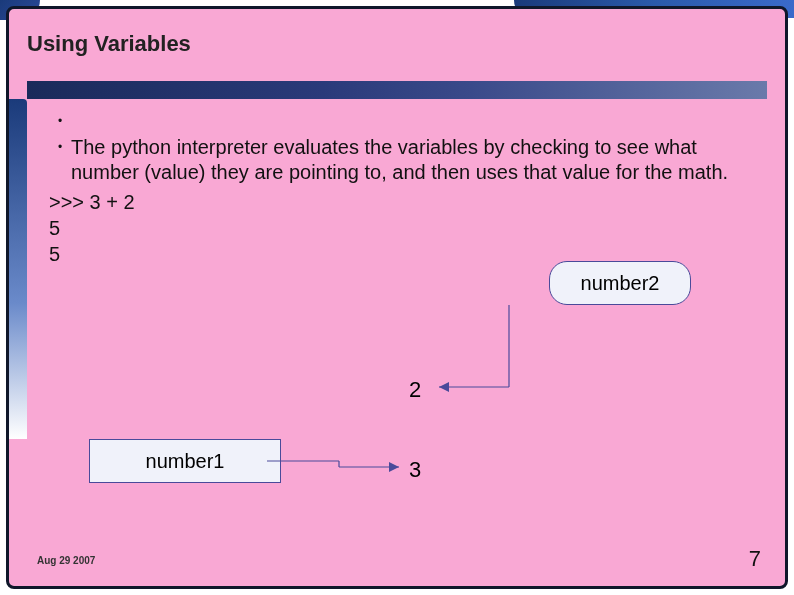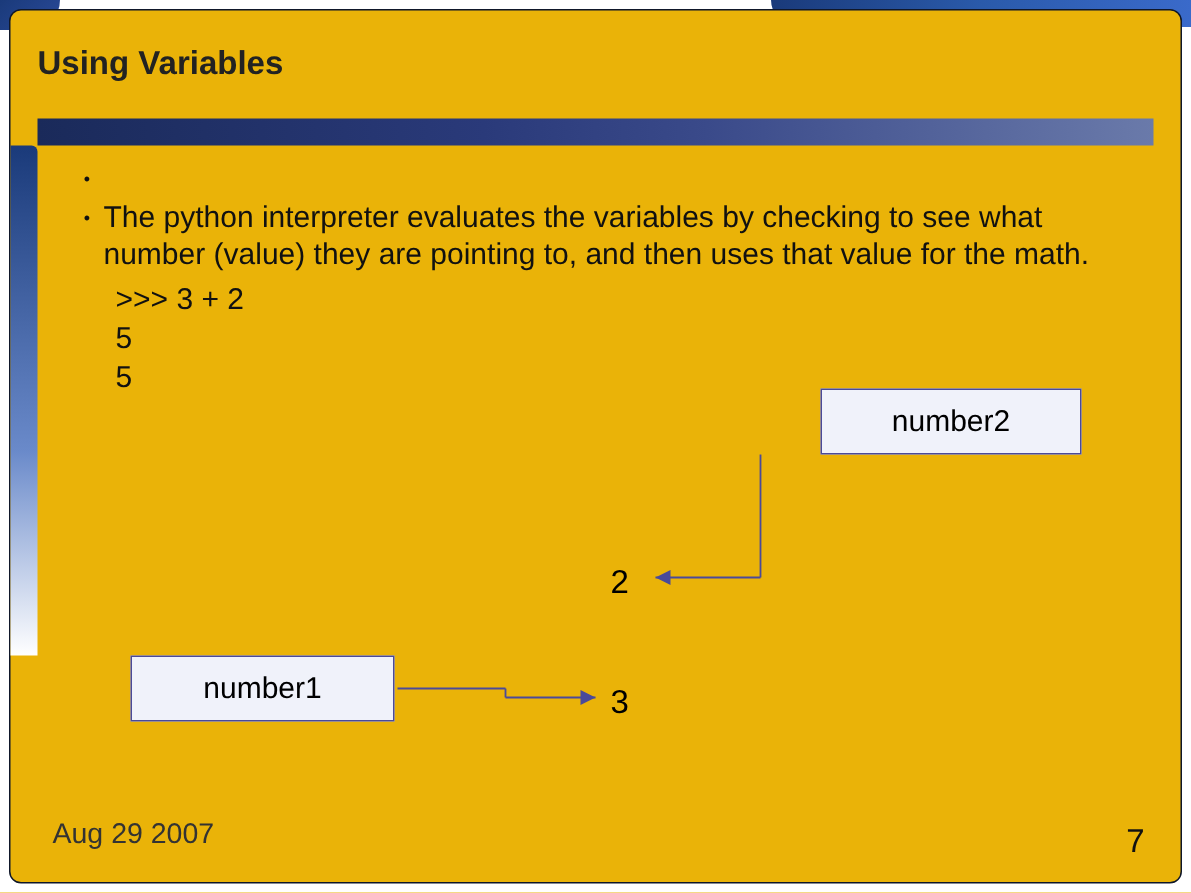--- a/index.html
+++ b/index.html
@@ -21,23 +21,23 @@
   .top-bar {
     position: absolute;
     top: 0; right: 0;
     width: 280px; height: 18px;
     background: linear-gradient(90deg, #1a3a7a 0%, #2a5aaa 50%, #3a6aca 100%);
     border-bottom-left-radius: 18px;
   }
   .slide-area {
     position: absolute;
     top: 6px; left: 6px; right: 6px; bottom: 6px;
-    border: 1px solid #0f172a;
+    border: 3px solid #0f172a;
     border-radius: 8px;
-    background: #eab308;
+    background: #f9a8d4;
   }
   .title {
     position: absolute;
     top: 22px; left: 18px;
     font-size: 22px;
     font-weight: bold;
     color: #222;
   }
   .blue-band {
     position: absolute;
@@ -66,42 +66,42 @@
   .bullet .dot {
     width: 22px;
     flex-shrink: 0;
     font-size: 12px;
     line-height: 24px;
     text-align: center;
   }
   .codeblock {
     margin-top: 4px;
     font-size: 20px;
-    margin-left: 30px;
   }
   .codeblock div { line-height: 1.3; }
   .box {
     position: absolute;
     border: 1px solid #4a4a9a;
     background: #f0f2fa;
     font-size: 20px;
     display: flex;
     align-items: center;
     justify-content: center;
     padding: 6px 10px;
   }
-  .box-number2 { top: 252px; left: 540px; width: 174px; height: 44px; }
-  .box-number1 { top: 430px; left: 80px; width: 176px; height: 44px; }
+  .box-number2 { top: 252px; left: 540px; width: 142px; height: 44px; border-radius: 18px; }
+  .box-number1 { top: 430px; left: 80px; width: 192px; height: 44px; }
   .val2 { position: absolute; top: 368px; left: 400px; font-size: 22px; }
   .val3 { position: absolute; top: 448px; left: 400px; font-size: 22px; }
   .date {
     position: absolute;
     bottom: 20px; left: 28px;
-    font-size: 19px;
+    font-size: 10px;
     color: #333;
+    font-weight: bold;
   }
   .pagenum {
     position: absolute;
     bottom: 14px; right: 24px;
     font-size: 22px;
     color: #111;
   }
   svg.arrows {
     position: absolute;
     top: 0; left: 0;

